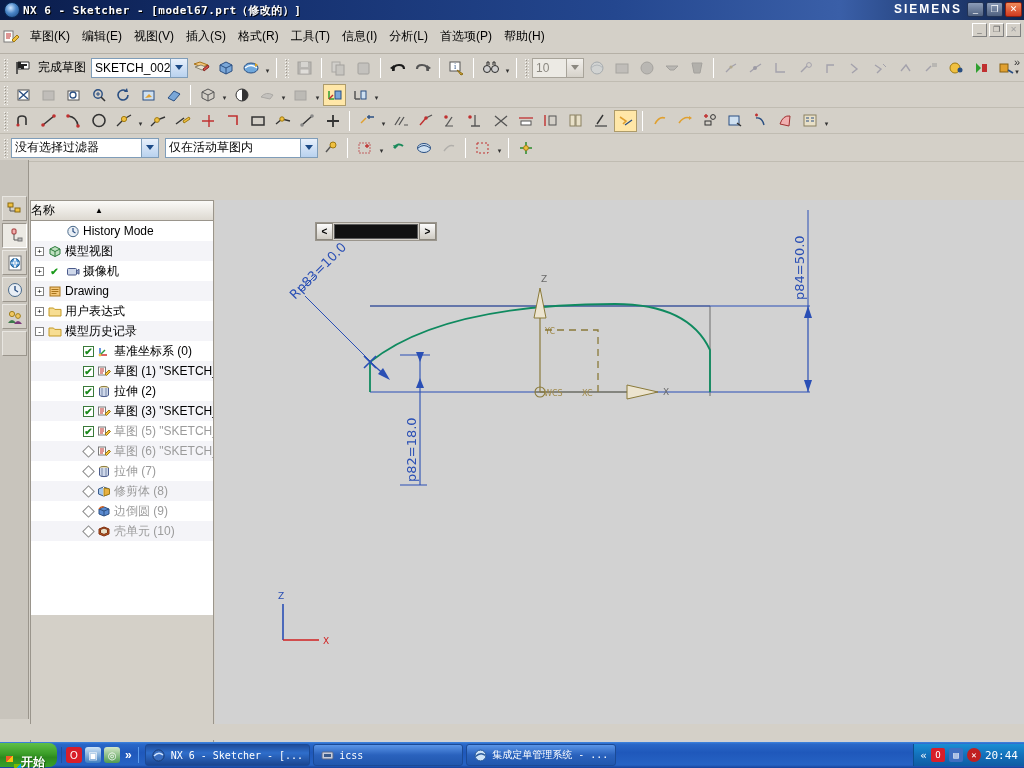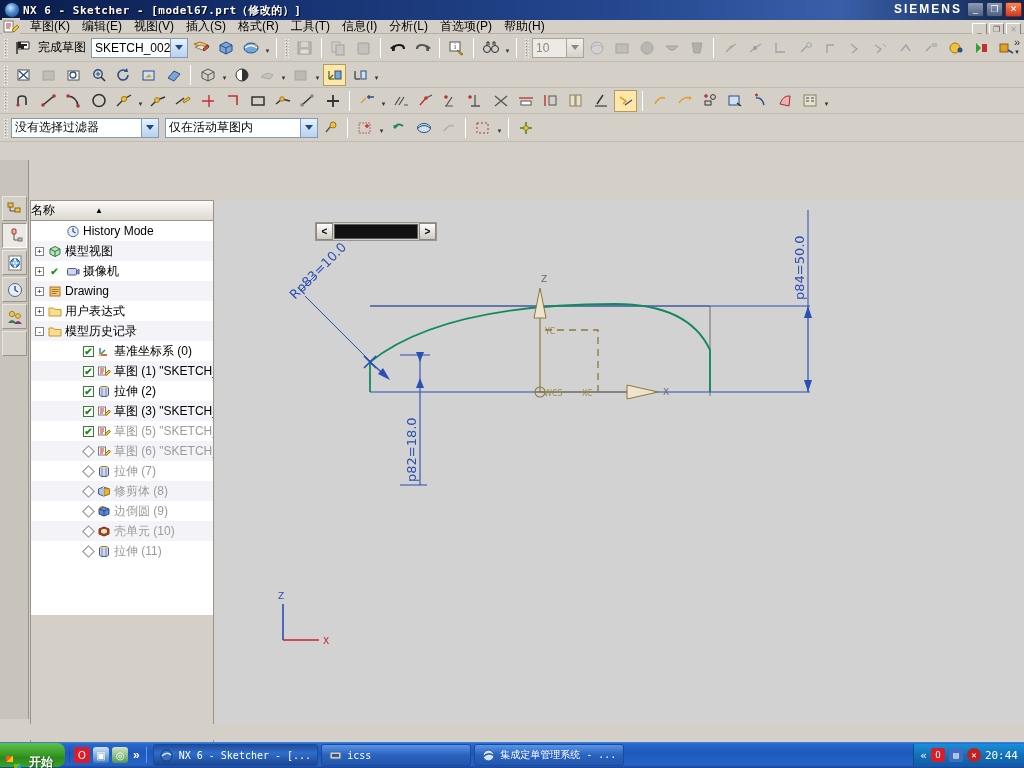--- a/index.html
+++ b/index.html
@@ -44,21 +44,21 @@
   .wbtn {
     width: 17px; height: 15px;
     background: linear-gradient(to bottom, #8c9cb8, #4f617f);
     border: 1px solid #223355; border-radius: 2px;
     color: #fff; font-size: 9px; line-height: 13px; text-align: center;
   }
   .wbtn.close { background: linear-gradient(to bottom,#f08a5a,#d03a20); border-color:#8a2010; }
 
   
   .menubar {
-    height: 14px; background: #d4d0c8;
+    height: 34px; background: #d4d0c8;
     display: flex; align-items: center;
     border-bottom: 1px solid #b5b0a6;
     padding-left: 2px;
     position: relative;
   }
   .menu-icon {
     width: 18px; height: 18px; margin-right: 4px;
     background: #d4d0c8; position: relative; flex: 0 0 auto;
   }
   .menu-item {
@@ -209,21 +209,21 @@
   }
   .taskbar {
     position:absolute; left:0; bottom:0; width:1024px; height:26px;
     background: linear-gradient(to bottom, #3f86e0 0%, #2a68c8 8%, #1f58bb 40%, #2663c4 88%, #17429a 100%);
     display:flex; align-items:center;
   }
   .startbtn {
     height:24px; margin:1px 4px 1px 0; padding:15px 12px 0 6px;
     background: linear-gradient(to bottom,#5fbf48 0%,#3b9e28 45%,#2d8a1e 60%,#3aa128 100%);
     border-radius: 0 8px 8px 0;
-    display:flex; align-items:center; gap:8px;
+    display:flex; align-items:center; gap:0;
     color:#fff; font-weight:bold; font-size:12px;
     text-shadow:1px 1px 1px #1a5a10;
   }
   .start-logo {
     width:15px;height:14px;
     background:
       linear-gradient(to bottom right,#f05a28 50%, #ffc20e 50%) no-repeat 0 0/7px 6px,
       linear-gradient(to bottom right,#7cbb00 50%, #00a4ef 50%) no-repeat 8px 8px/7px 6px;
     background-color:transparent;
     position:relative;
@@ -1066,34 +1066,20 @@
             <span class="tspacer"></span>
             <span class="tdia"></span>
             <span class="ticon">
               <svg width="14" height="13" viewBox="0 0 14 13">
                 <path d="M2 4 l5 -2 l5 2 v5 l-5 2 l-5 -2 z" fill="#c05a20" stroke="#803010"></path>
                 <path d="M3.5 4.5 l3.5 -1.4 l3.5 1.4 v3.5 l-3.5 1.4 l-3.5 -1.4 z" fill="#e8e0c8" stroke="#803010"></path>
               </svg>
             </span>
             <span class="tlabel2 gray">壳单元 (10)</span>
           </div>
-          <div class="trow">
-            <span class="tindent"></span>
-            <span class="tindent"></span>
-            <span class="tspacer"></span>
-            <span class="tdia"></span>
-            <span class="ticon">
-              <svg width="14" height="13" viewBox="0 0 14 13">
-                <ellipse cx="7" cy="3" rx="4.5" ry="1.6" fill="#e8e0c0" stroke="#8a7a3a"></ellipse>
-                <path d="M2.5 3 v7 a4.5 1.6 0 0 0 9 0 v-7" fill="#cfd8ea" stroke="#4a5a8a"></path>
-                <path d="M5 3 v8 M9 3 v8" stroke="#7a8aaa"></path>
-              </svg>
-            </span>
-            <span class="tlabel2 gray">拉伸 (11)</span>
-          </div>
         </div>
 
     </div>
 
     <div class="graphics">
 
       <div class="minibar">
         <div class="mb-arrow">&lt;</div>
         <div class="mb-track"></div>
         <div class="mb-arrow">&gt;</div>

